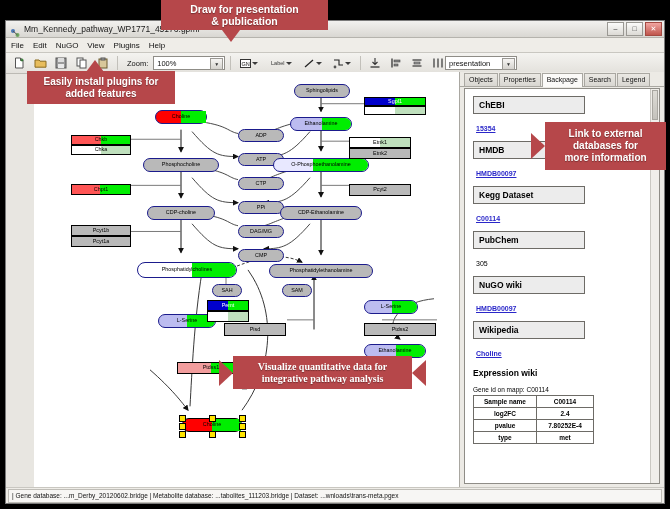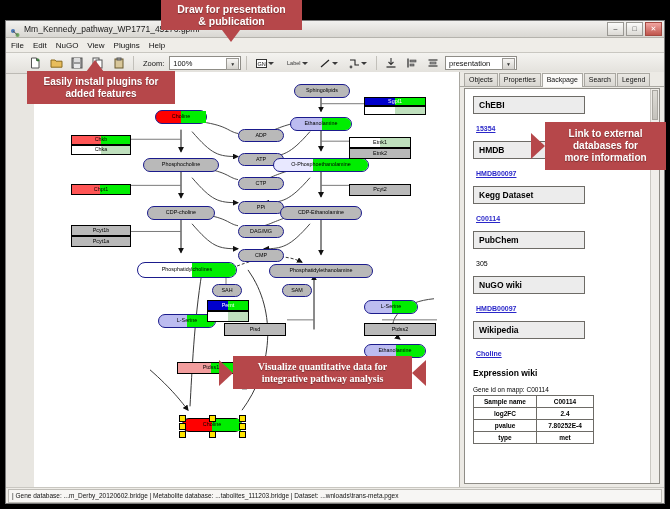--- a/index.html
+++ b/index.html
@@ -16,21 +16,21 @@
   .winbtns{position:absolute;right:2px;top:1px;display:flex;gap:2px;}
   .winbtn{width:15px;height:12px;border:1px solid #9a9893;background:linear-gradient(#fbfbfa,#dcdad5);
           font-size:7px;line-height:11px;text-align:center;color:#333;}
   .winbtn.cls{background:linear-gradient(#f2a6a1,#c0564d);color:#fff;border-color:#a34a42;}
 
   .menubar{height:14px;background:#efedE8;border-bottom:1px solid #c9c7c1;display:flex;align-items:center;
            padding-left:5px;gap:9px;}
   .menubar span{font-size:8px;color:#111;}
 
   .toolbar{height:20px;background:linear-gradient(#f4f3f0,#e3e1dc);border-bottom:1px solid #bcbab4;
-           display:flex;align-items:center;padding-left:20px;gap:3px;position:relative;}
+           display:flex;align-items:center;padding-left:4px;gap:3px;position:relative;}
   .tbtn{width:16px;height:16px;border:1px solid transparent;display:flex;align-items:center;justify-content:center;}
   .tbtn svg{display:block;}
   .tsep{width:1px;height:14px;background:#c2c0ba;margin:0 2px;}
   .zoomlbl{font-size:7.5px;color:#111;margin-left:4px;margin-right:2px;}
   .combo{height:14px;border:1px solid #8f8d87;background:#fff;display:flex;align-items:center;
          font-size:7.5px;color:#111;padding-left:3px;position:relative;box-sizing:border-box;}
   .combo .arw{position:absolute;right:1px;top:1px;width:11px;height:10px;background:linear-gradient(#f6f5f3,#d5d3ce);
               border:1px solid #9a9893;display:flex;align-items:center;justify-content:center;font-size:5px;color:#333;}
   .drop{width:26px;height:16px;display:flex;align-items:center;justify-content:center;gap:1px;}
   .caret{width:0;height:0;border-left:3px solid transparent;border-right:3px solid transparent;border-top:3px solid #3a3a3a;}
@@ -511,21 +511,21 @@
           </div>
         </div>
       </div>
     </div>
 
     <div class="status">
       <div class="statbox">| Gene database: ...m_Derby_20120602.bridge | Metabolite database: ...tabolites_111203.bridge | Dataset: ...wnloads\trans-meta.pgex</div>
     </div>
   </div>
 
-  <div class="callout" style="left:161px;top:0px;width:141px;height:30px;font-size:10.5px;white-space:pre-line;">Draw for presentation
+  <div class="callout" style="left:161px;top:0px;width:167px;height:30px;font-size:10.5px;white-space:pre-line;">Draw for presentation
 &amp; publication</div>
   <div class="tail down" style="left:222px;top:30px;"></div>
 
   <div class="callout" style="left:27px;top:71px;width:148px;height:33px;font-size:10px;white-space:pre-line;">Easily install plugins for
 added features</div>
   <div class="tail up" style="left:86px;top:60px;"></div>
 
   <div class="callout" style="left:545px;top:122px;width:121px;height:48px;font-size:10px;white-space:pre-line;">Link  to external
 databases  for
 more information</div>

